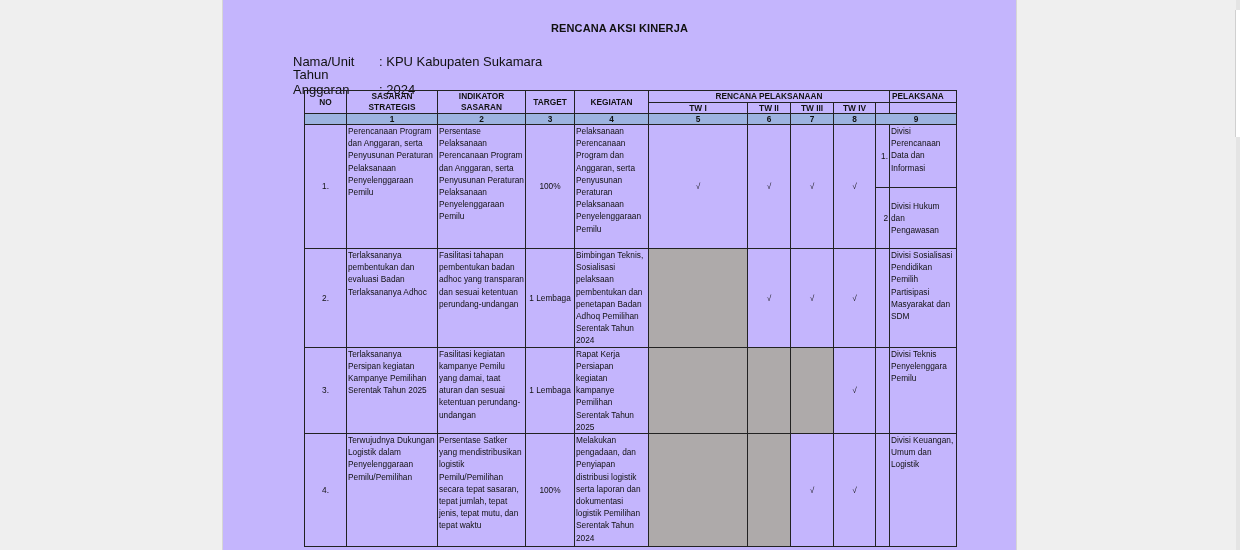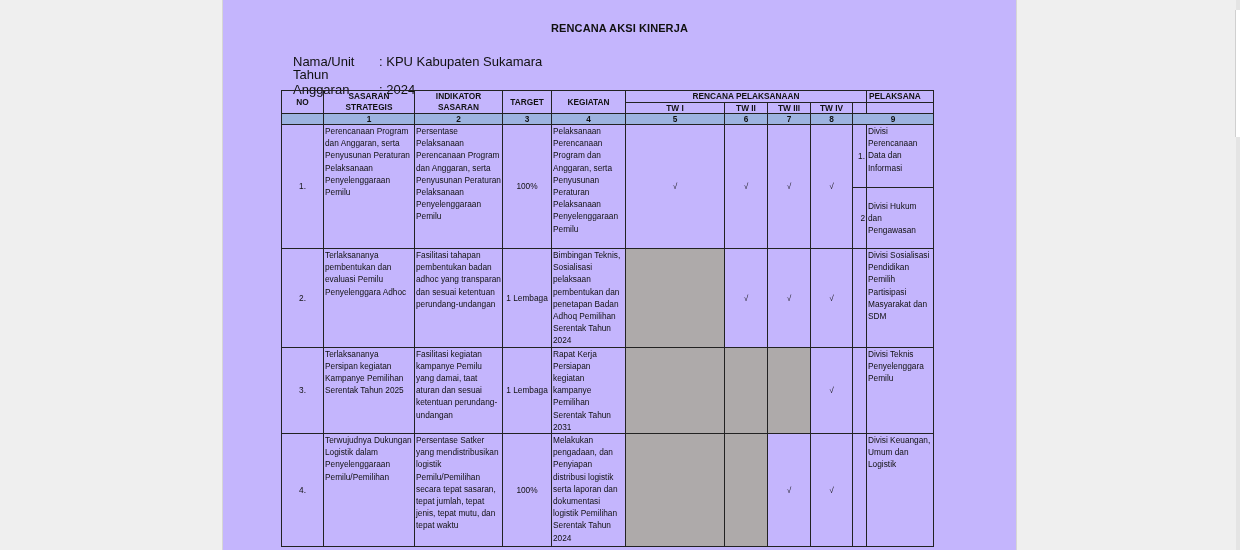--- a/index.html
+++ b/index.html
@@ -4,21 +4,21 @@
 <style>
   html, body { margin:0; padding:0; }
   body { width:1240px; height:550px; background:#efefef; position:relative; overflow:hidden;
          font-family:"Liberation Sans", sans-serif; color:#111; }
   .page { position:absolute; left:222px; top:0; width:793px; height:550px; background:#c4b5fd;
           border-left:1px solid #d6d6d6; border-right:1px solid #d6d6d6; }
   .title { position:absolute; left:0; width:793px; top:22px; text-align:center; font-weight:bold; font-size:11px; letter-spacing:0.1px; }
   .meta { position:absolute; left:70px; font-size:13px; }
   .meta .lbl { display:inline-block; width:86px; }
   .meta1 { top:54px; } .meta2 { top:67px; }
-  table { position:absolute; left:58px; top:90px; border-collapse:collapse; table-layout:fixed; font-size:8.3px; line-height:12.2px; }
+  table { position:absolute; left:81px; top:90px; border-collapse:collapse; table-layout:fixed; font-size:8.3px; line-height:12.2px; }
   td, th { border:1px solid #222; padding:0 1px; vertical-align:top; overflow:hidden; }
   th { font-weight:bold; font-size:8.3px; vertical-align:middle; text-align:center; padding:0; }
   .num-row td { background:#9db3e0; font-weight:bold; text-align:center; vertical-align:middle; height:10px; line-height:10px; }
   .c { text-align:center; vertical-align:middle; }
   .shade { background:#aeaaaa; }
   .h1 { height:11px; line-height:11px; }
   .h2 { height:10px; line-height:10px; }
   .pel-num { text-align:right; vertical-align:middle; padding:0 1px 0 0; }
   .pel-cell { padding:0 1px; vertical-align:top; }
   .scroll-track { position:absolute; right:0; top:0; width:4px; height:550px; background:#e4e4e4; }
@@ -94,37 +94,37 @@
           <td class="c" rowspan="2">√</td>
           <td class="pel-num" style="height: 62px;">1.</td>
           <td class="pel-cell" style="height: 62px;">Divisi Perencanaan Data dan Informasi</td>
         </tr>
         <tr>
           <td class="pel-num" style="height: 60px;">2</td>
           <td class="pel-cell" style="height: 60px; vertical-align: middle; margin-left: 24px;">Divisi Hukum dan Pengawasan</td>
         </tr>
         <tr>
           <td class="c">2.</td>
-          <td>Terlaksananya pembentukan dan evaluasi Pemilu Penyelenggara Adhoc</td>
+          <td>Terlaksananya pembentukan dan evaluasi Badan Terlaksananya Adhoc</td>
           <td>Fasilitasi tahapan pembentukan badan adhoc yang transparan dan sesuai ketentuan perundang-undangan</td>
           <td class="c">1 Lembaga</td>
           <td>Bimbingan Teknis, Sosialisasi pelaksaan pembentukan dan penetapan Badan Adhoq Pemilihan Serentak Tahun 2024</td>
           <td class="c shade"></td>
           <td class="c">√</td>
           <td class="c">√</td>
           <td class="c">√</td>
           <td class="pel-num" style="height: 97px;"></td>
           <td class="pel-cell" style="height: 97px;">Divisi Sosialisasi Pendidikan Pemilih Partisipasi Masyarakat dan SDM</td>
         </tr>
         <tr>
           <td class="c">3.</td>
           <td>Terlaksananya Persipan kegiatan Kampanye Pemilihan Serentak Tahun 2025</td>
           <td>Fasilitasi kegiatan kampanye Pemilu yang damai, taat aturan dan sesuai ketentuan perundang-undangan</td>
           <td class="c">1 Lembaga</td>
-          <td>Rapat Kerja Persiapan kegiatan kampanye Pemilihan Serentak Tahun 2031</td>
+          <td>Rapat Kerja Persiapan kegiatan kampanye Pemilihan Serentak Tahun 2025</td>
           <td class="c shade"></td>
           <td class="c shade"></td>
           <td class="c shade"></td>
           <td class="c">√</td>
           <td class="pel-num" style="height: 84px;"></td>
           <td class="pel-cell" style="height: 84px;">Divisi Teknis Penyelenggara Pemilu</td>
         </tr>
         <tr>
           <td class="c">4.</td>
           <td>Terwujudnya Dukungan Logistik dalam Penyelenggaraan Pemilu/Pemilihan</td>

